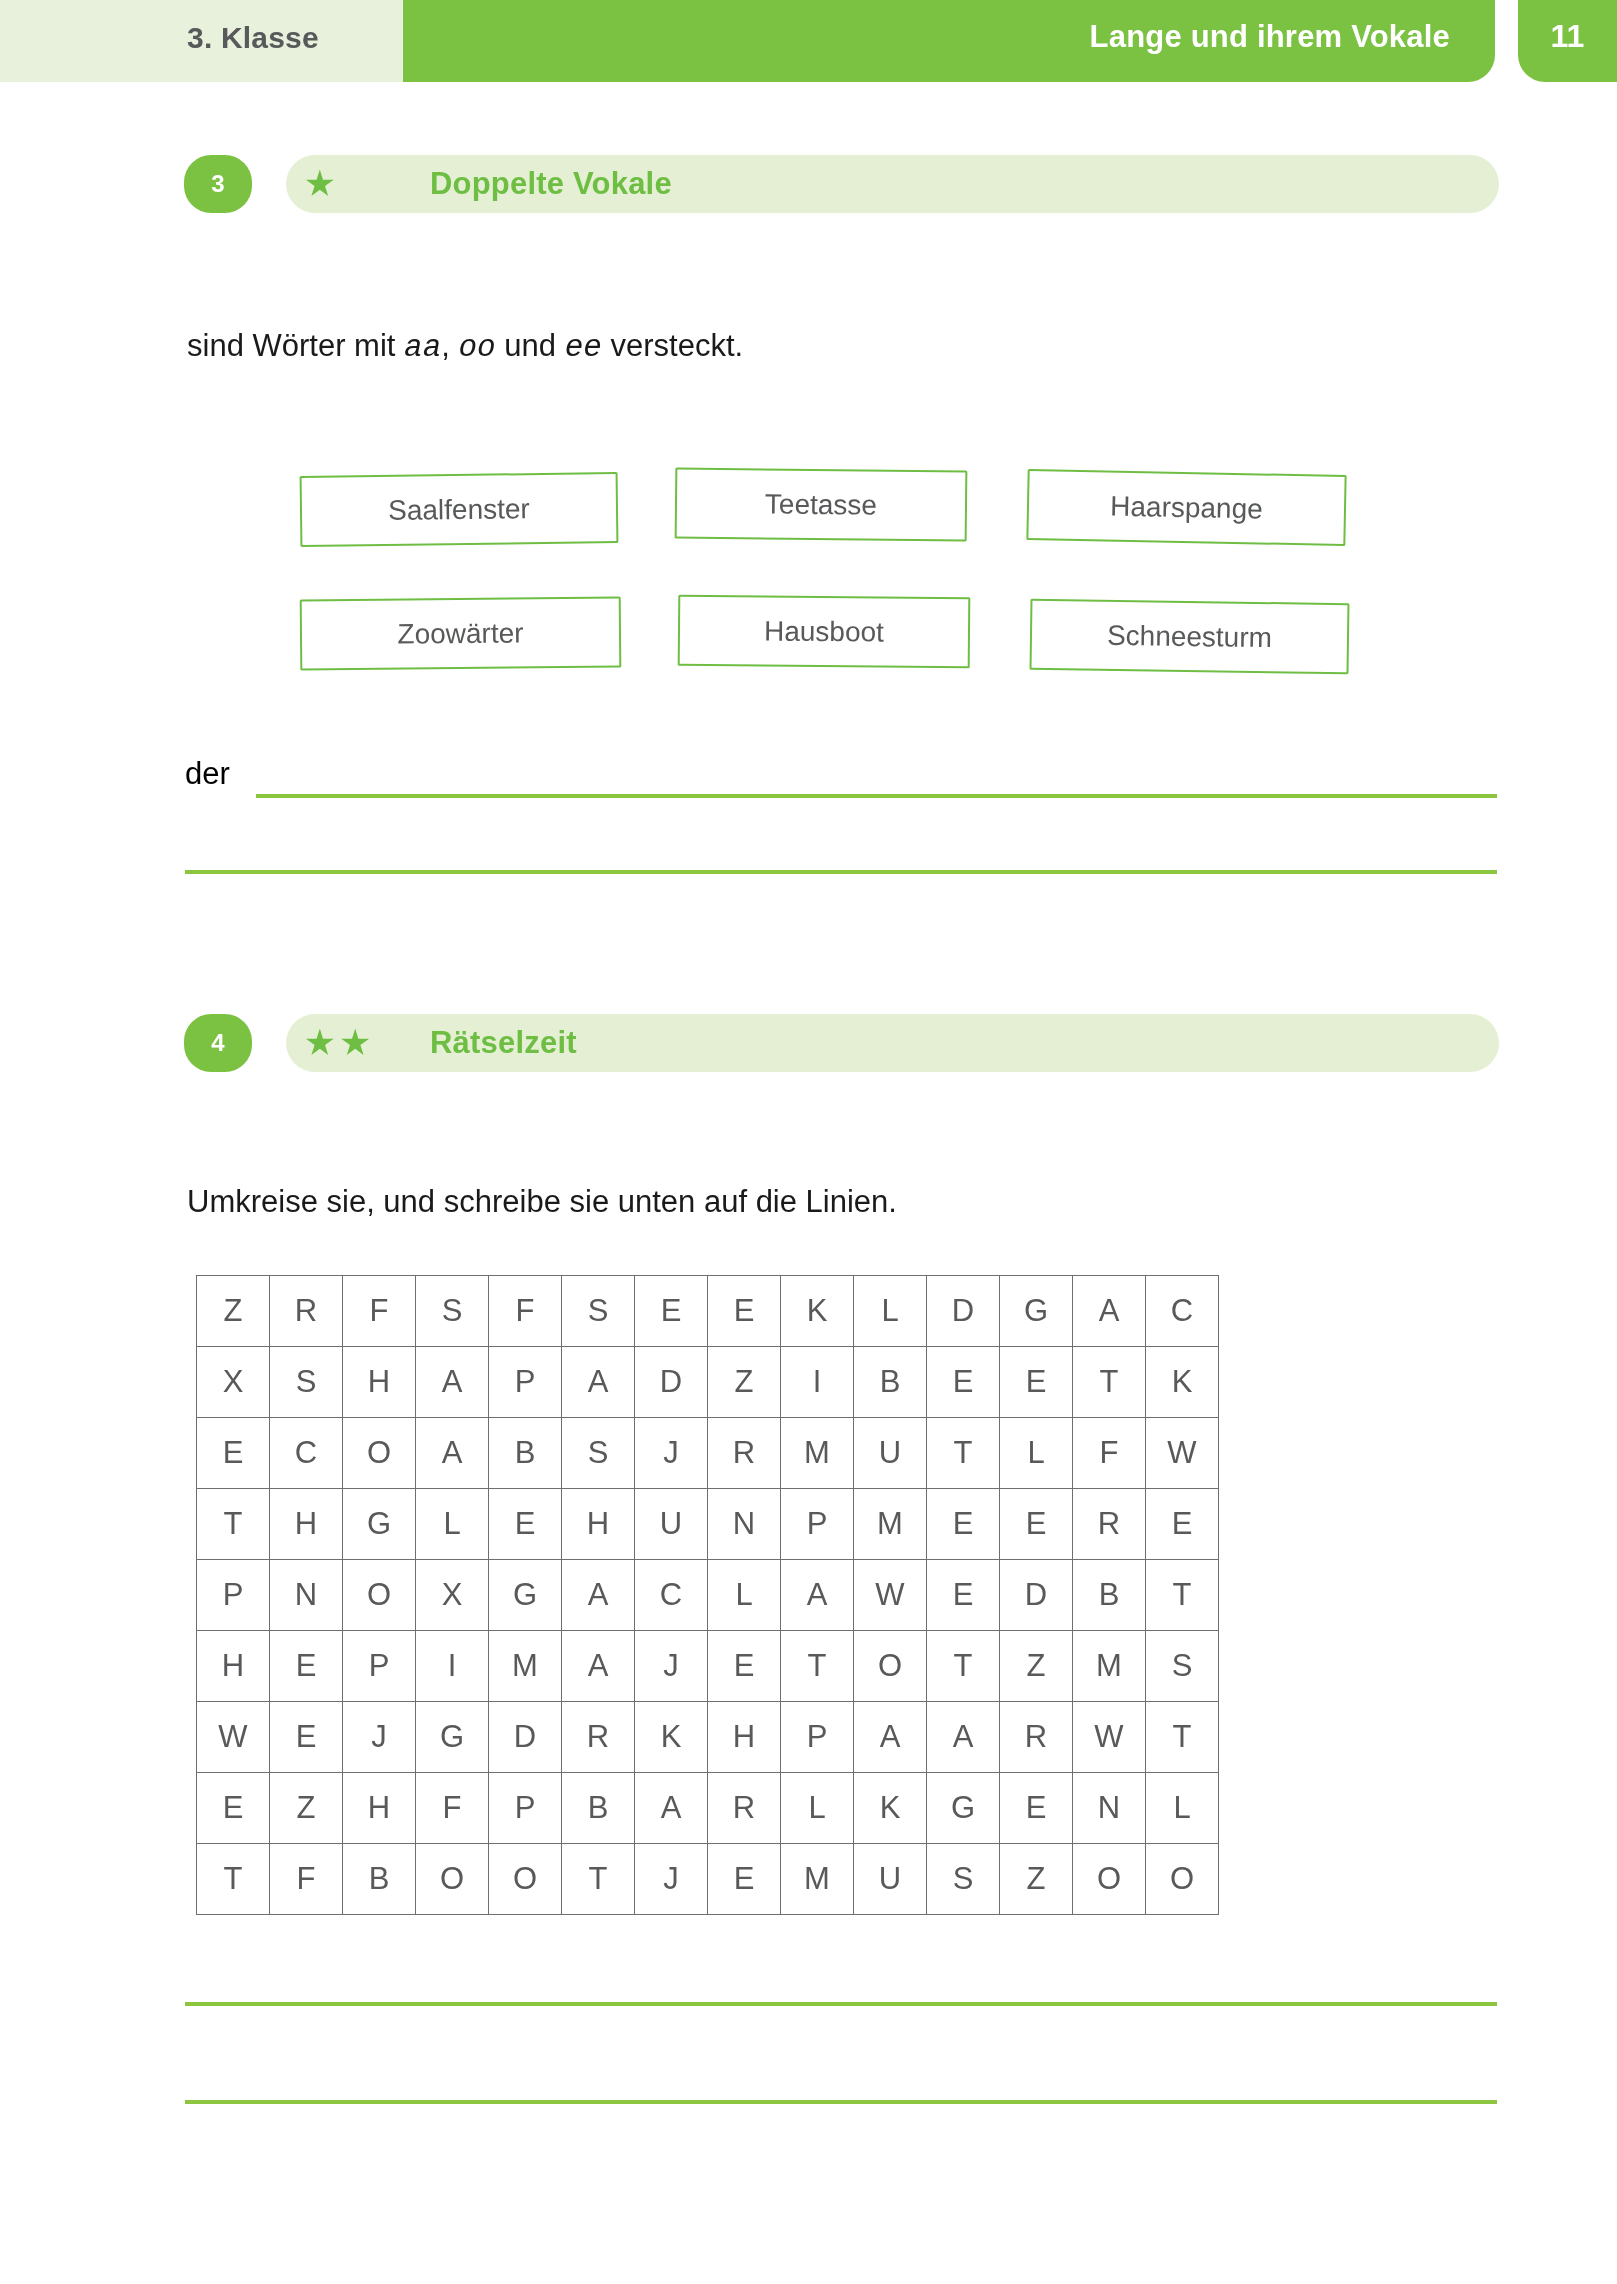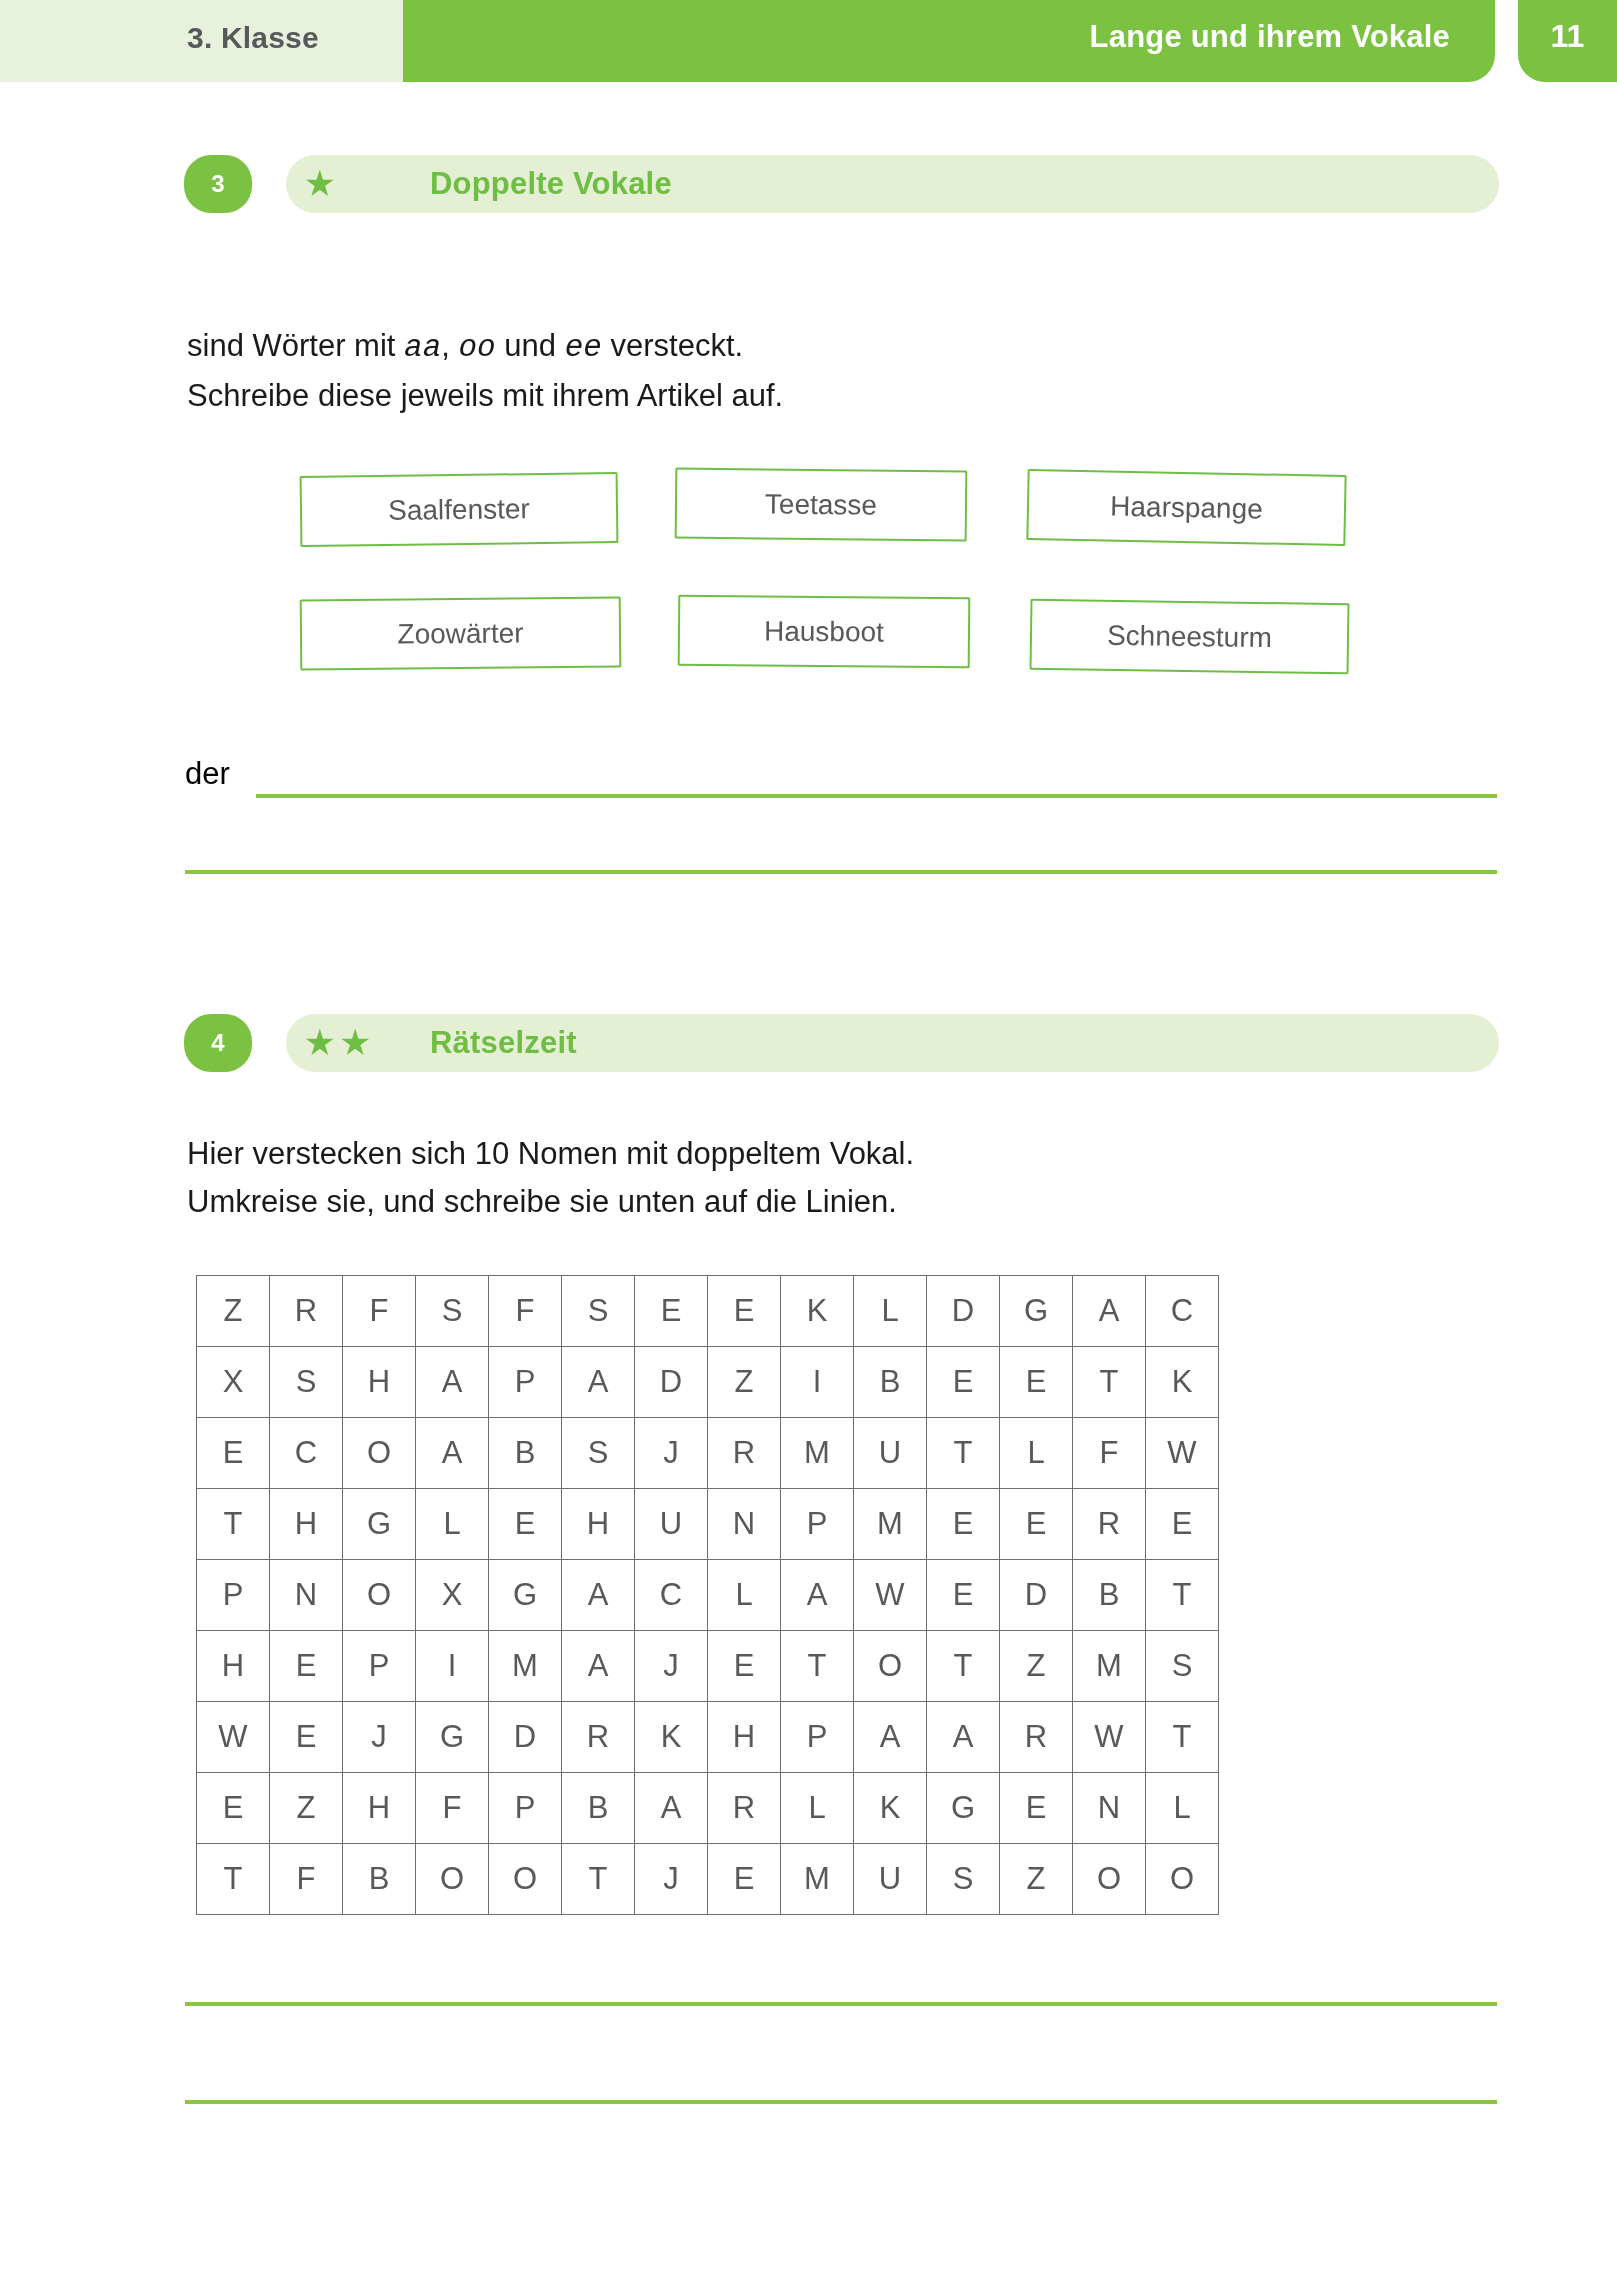--- a/index.html
+++ b/index.html
@@ -231,21 +231,21 @@
 <div class="ex-header" style="top:155px;">
   <div class="ex-badge">3</div>
   <div class="ex-pill">
     <div class="ex-stars">
       <span class="star"></span>
     </div>
     <div class="ex-title">Doppelte Vokale</div>
   </div>
 </div>
 
-<div class="instructions" style="top:274px; width:967px;"><br><span>sind Wörter mit </span><em>aa</em><span>, </span><em>oo</em><span> und </span><em>ee</em><span> versteckt.</span><br><span>Schreibe diese jeweils mit ihrem Artikel auf.</span></div>
+<div class="instructions" style="top:274px; width:967px;"><br><span>sind Wörter mit </span><em>aa</em><span>, </span><em>oo</em><span> und </span><em>ee</em><span> versteckt.</span><br></div>
 
 <div class="word-box" style="left:300px; top:474px; width:318px; height:71px; transform:rotate(-0.7deg); border-radius:1.6px;">
   <span>Saalfenster</span>
 </div>
 <div class="word-box" style="left:675px; top:469px; width:292px; height:71px; transform:rotate(0.6deg); border-radius:1.6px;">
   <span>Teetasse</span>
 </div>
 <div class="word-box" style="left:1027px; top:472px; width:319px; height:71px; transform:rotate(1.1deg); border-radius:1.6px;">
   <span>Haarspange</span>
 </div>
@@ -268,21 +268,21 @@
   <div class="ex-badge">4</div>
   <div class="ex-pill">
     <div class="ex-stars">
       <span class="star"></span>
       <span class="star"></span>
     </div>
     <div class="ex-title">Rätselzeit</div>
   </div>
 </div>
 
-<div class="instructions" style="top:1130px; width:1128px;"><span>Hier verstecken sich 10 Nomen mit doppeltem Vokal.</span><br><span>Umkreise sie, und schreibe sie unten auf die Linien.</span></div>
+<div class="instructions" style="top:1130px; width:1128px;"><br><span>Umkreise sie, und schreibe sie unten auf die Linien.</span></div>
 
 <table class="grid" style="left:196px; top:1275px;">
   <tbody>
       <tr>
         <td>Z</td>
         <td>R</td>
         <td>F</td>
         <td>S</td>
         <td>F</td>
         <td>S</td>

